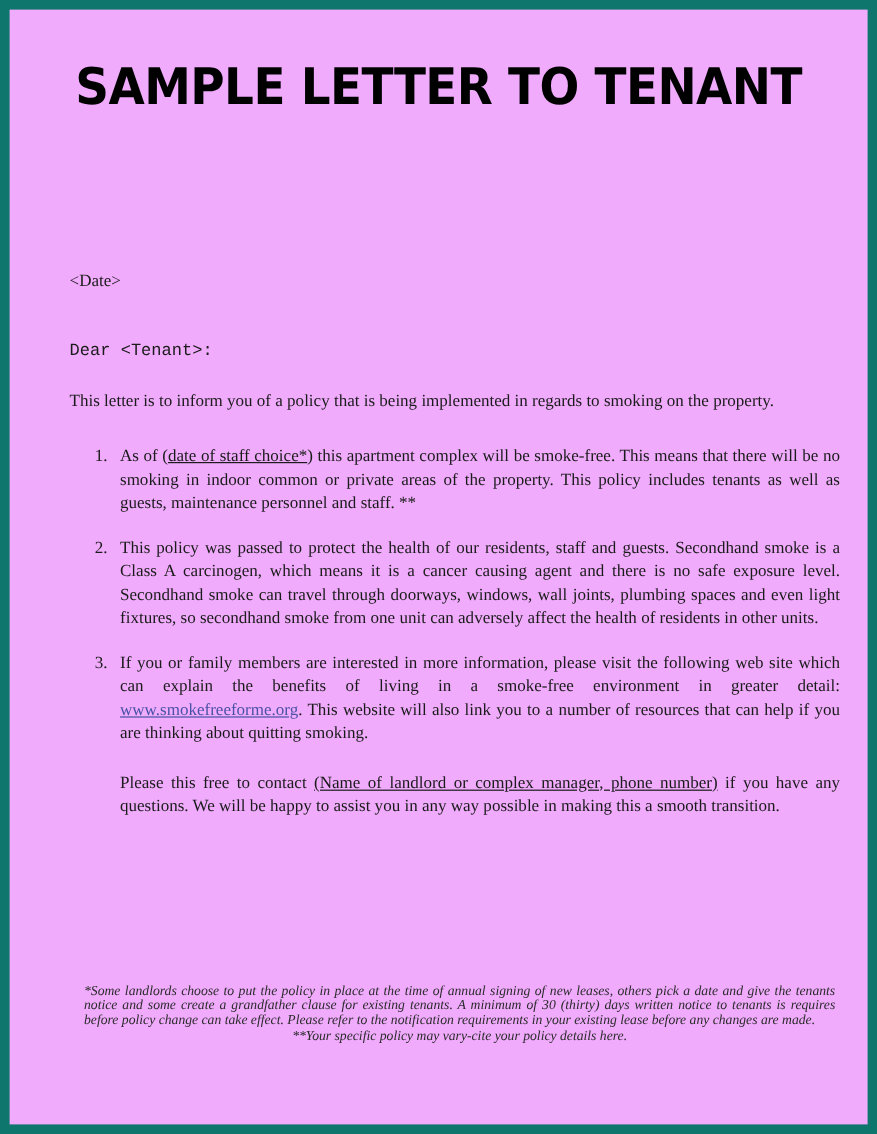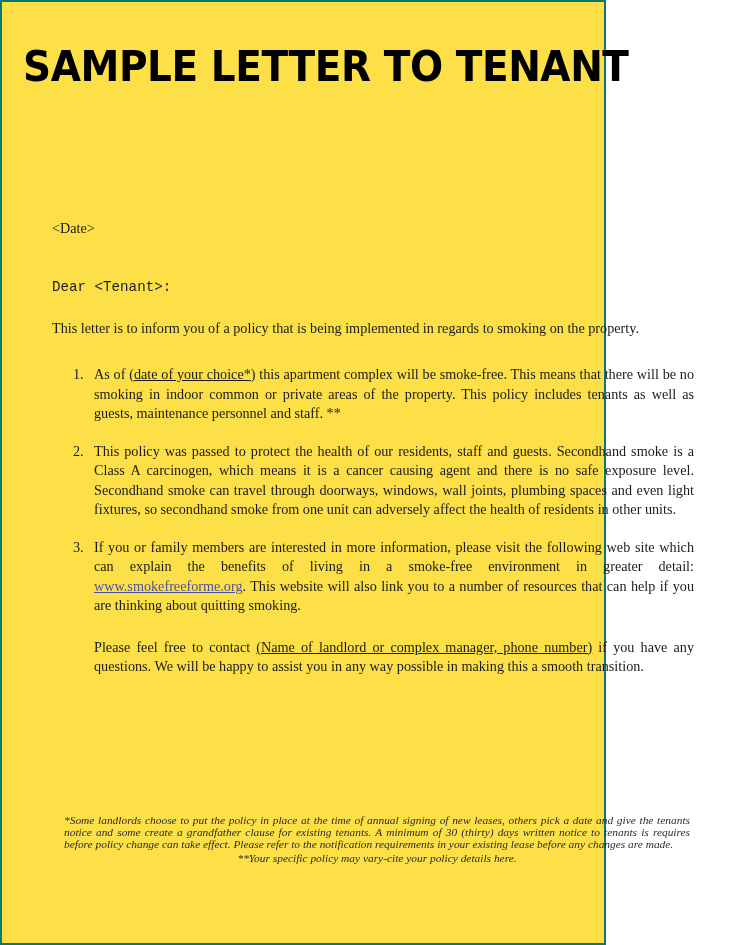--- a/index.html
+++ b/index.html
@@ -10,24 +10,24 @@
   body {
     width: 731px;
     height: 945px;
     overflow: hidden;
     font-family: "Liberation Serif", "DejaVu Serif", serif;
   }
 
   .page {
     position: relative;
     box-sizing: border-box;
-    width: 606px;
+    width: 731px;
     height: 945px;
-    background: #fde047;
-    border: 2px solid #0f766e;
+    background: #f0abfc;
+    border: 8px solid #0f766e;
     padding: 0;
   }
 
   
   .doc-title {
     position: absolute;
     left: 0;
     right: 0;
     top: 40px;
     text-align: center;
@@ -137,34 +137,34 @@
 
     <div class="date-line">&lt;Date&gt;</div>
 
     <div class="salutation">Dear &lt;Tenant&gt;:</div>
 
     <div class="intro-para">This letter is to inform you of a policy that is being implemented in regards to smoking on the property.</div>
 
     <ol class="policy-list">
 
       <li class="policy-item">
-        <span class="num">1.</span><span>As of (</span><span class="underline-fill">date of your choice*</span><span>) this apartment complex will be smoke-free. This means that there will be no smoking in indoor common or private areas of the property.  This policy includes tenants as well as guests, maintenance personnel and staff. **</span>
+        <span class="num">1.</span><span>As of (</span><span class="underline-fill">date of staff choice*</span><span>) this apartment complex will be smoke-free. This means that there will be no smoking in indoor common or private areas of the property.  This policy includes tenants as well as guests, maintenance personnel and staff. **</span>
       </li>
 
       <li class="policy-item">
         <span class="num">2.</span><span>This policy was passed to protect the health of our residents, staff and guests. Secondhand smoke is a Class A carcinogen, which means it is a cancer causing agent and there is no safe exposure level. Secondhand smoke can travel through doorways, windows, wall joints, plumbing spaces and even light fixtures, so secondhand smoke from one unit can adversely affect the health of residents in other units.</span>
       </li>
 
       <li class="policy-item">
         <span class="num">3.</span><span>If you or family members are interested in more information, please visit the following web site which can explain the benefits of living in a smoke-free environment in greater detail: </span><a class="weblink" href="#">www.smokefreeforme.org</a><span>.  This website will also link you to a number of resources that can help if you are thinking about quitting smoking.</span>
       </li>
 
     </ol>
 
-    <div class="contact-para"><span>Please feel free to contact </span><span class="underline-fill">(Name of landlord or complex manager, phone number)</span><span> if you have any questions. We will be happy to assist you in any way possible in making this a smooth transition.</span>
+    <div class="contact-para"><span>Please this free to contact </span><span class="underline-fill">(Name of landlord or complex manager, phone number)</span><span> if you have any questions. We will be happy to assist you in any way possible in making this a smooth transition.</span>
     </div>
 
 
 
   </div>
 
   <div class="footnotes">
     <div class="footnote-1">*Some landlords choose to put the policy in place at the time of annual signing of new leases, others pick a date and give the tenants notice and some create a grandfather clause for existing tenants.   A minimum of 30 (thirty) days written notice to tenants is requires before policy change can take effect.  Please refer to the notification requirements in your existing lease before any changes are made.</div>
     <div class="footnote-2">**Your specific policy may vary-cite your policy details here.</div>
   </div>

